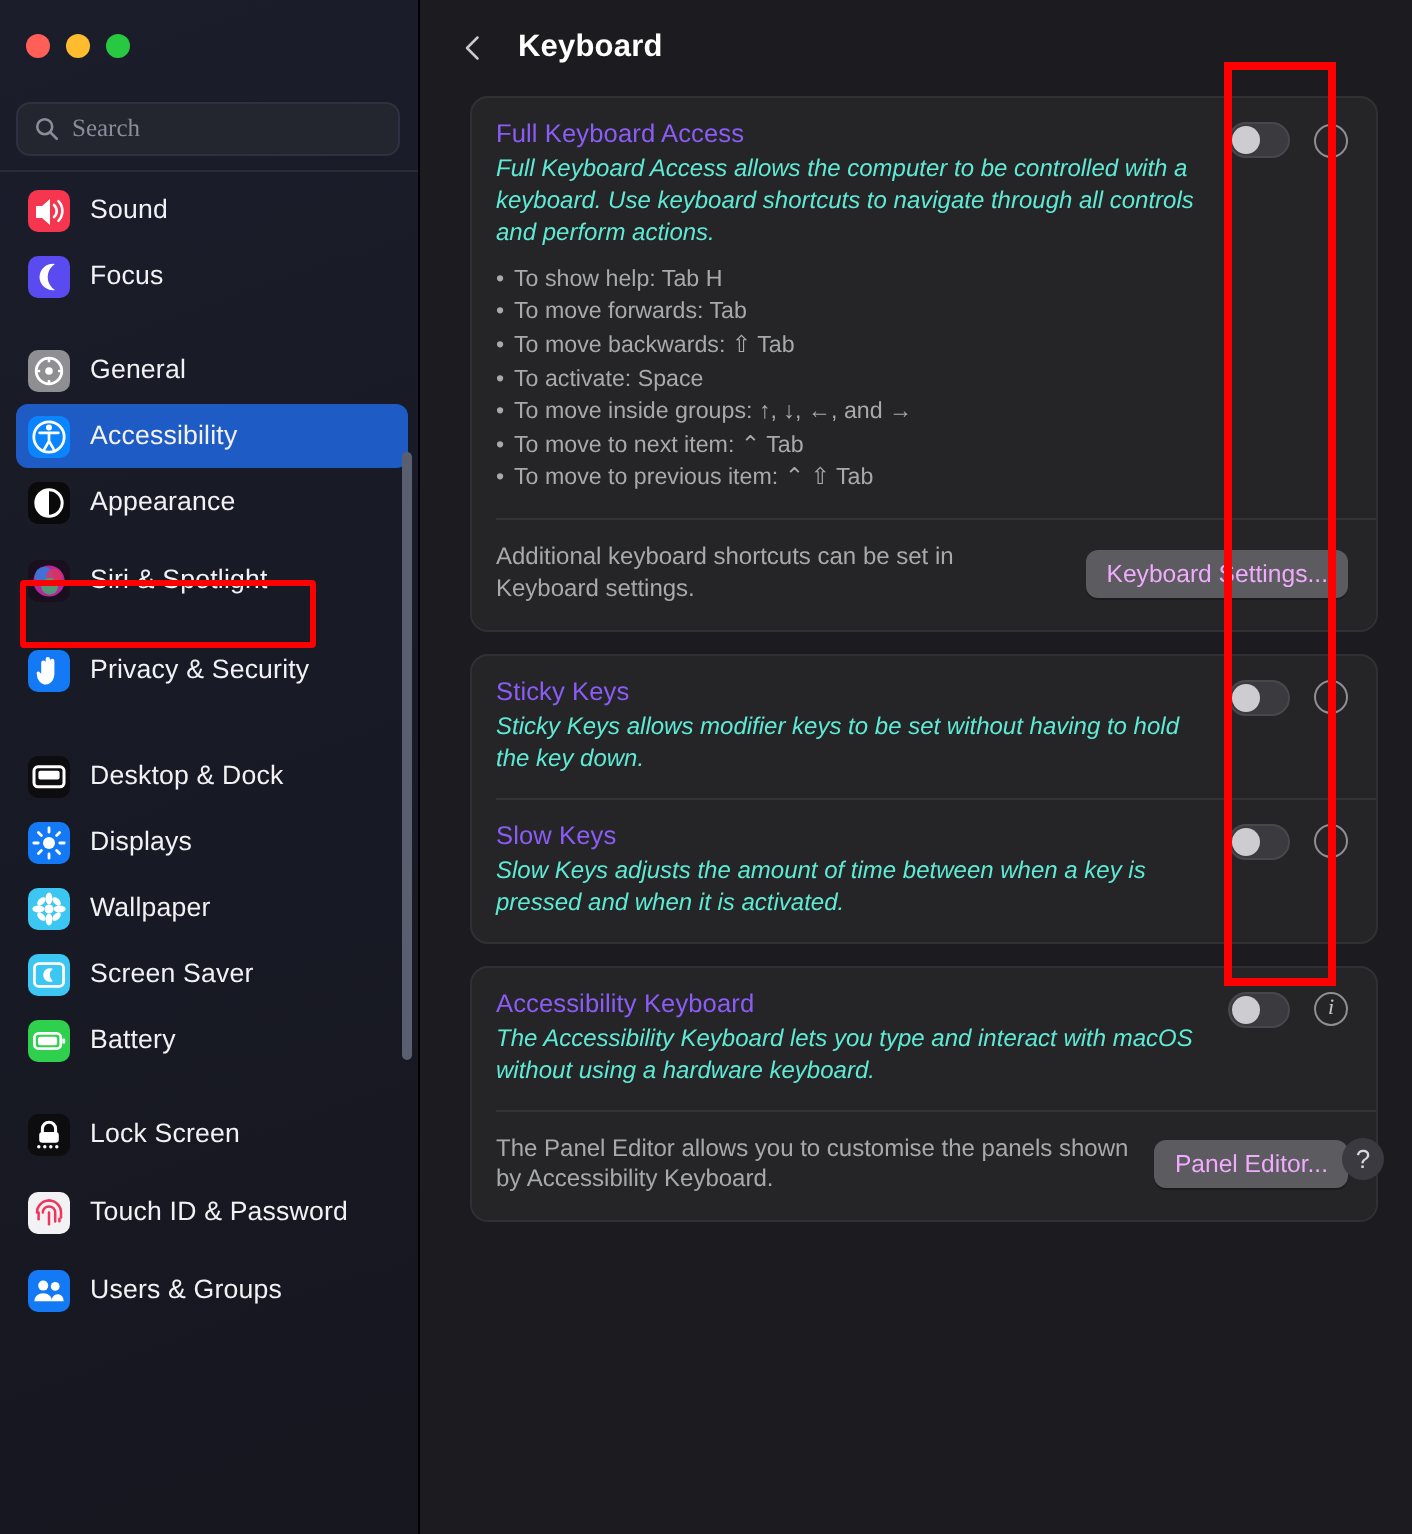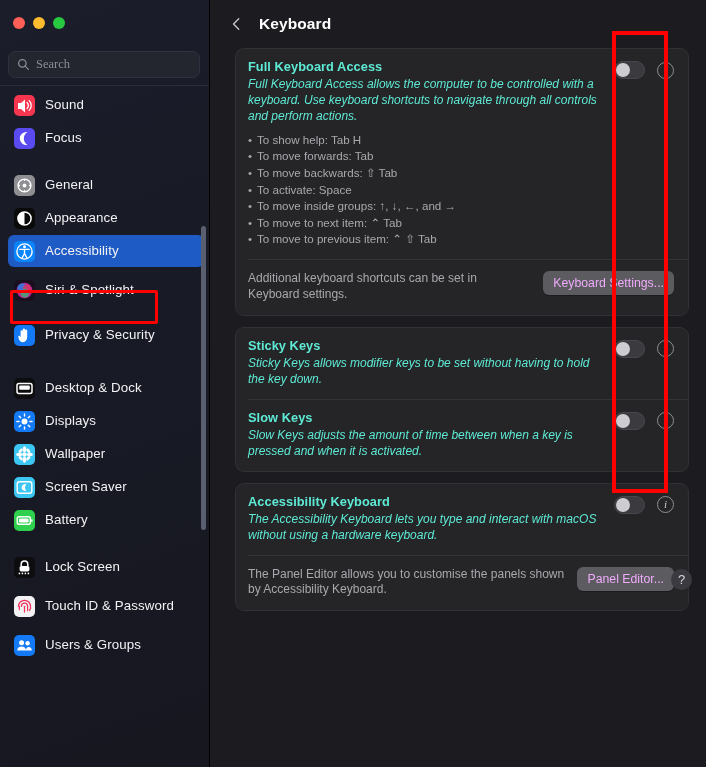--- a/index.html
+++ b/index.html
@@ -112,21 +112,21 @@
     overflow: hidden;
   }
   .row {
     display: flex; align-items: flex-start;
     padding: 10px 14px 11px 12px;
     position: relative;
   }
   .row-divider { height: 1px; background: #333338; margin-left: 12px; }
   .row-main { flex: 1 1 auto; padding-right: 10px; }
   .row-title {
-    font-size: 12.8px; font-weight: bold; color: #5eead4;
+    font-size: 12.8px; font-weight: normal; color: #8b5cf6;
     margin-bottom: 3px; letter-spacing: .05px;
   }
   .row-desc {
     font-size: 12px; color: #5eead4; line-height: 1.33; font-style: italic;
   }
   .bullets { margin-top: 7px; }
   .bullet {
     font-size: 11.6px; color: #a8a9ad; line-height: 1.43;
     display: flex;
   }
@@ -149,21 +149,21 @@
   .info-btn {
     width: 17px; height: 17px; border-radius: 50%;
     border: 1.2px solid #8e8f95;
     display: flex; align-items: center; justify-content: center;
     font-size: 11px; color: #c9cace; flex: 0 0 17px;
     font-family: "Liberation Serif", serif; font-style: italic;
     line-height: 1;
   }
 
   .footer-row {
-    display: flex; align-items: flex-start;
+    display: flex; align-items: center;
     padding: 11px 14px 12px 12px;
     background: #252528;
   }
   .footer-text {
     flex: 1 1 auto; font-size: 12px; color: #a8a9ad; line-height: 1.33;
     padding-right: 12px;
   }
   .btn {
     background: #5b5b60;
     color: #f0abfc;
@@ -250,38 +250,38 @@
         <div class="sb-item">
           <span class="sb-icon" style="background: rgb(142, 142, 147);">
             <svg viewBox="0 0 21 21" width="21" height="21">
               <circle cx="10.5" cy="10.5" r="6.4" fill="none" stroke="#fff" stroke-width="1.4"></circle>
               <circle cx="10.5" cy="10.5" r="1.9" fill="#fff"></circle>
               <path d="M10.5 4.1v2M10.5 15v2M4.1 10.5h2M15 10.5h2" stroke="#fff" stroke-width="1.3"></path>
             </svg>
           </span>
           <span class="sb-label">General</span>
         </div>
-        <div class="sb-item">
-          <span class="sb-icon" style="background: rgb(10, 10, 10);">
-            <svg viewBox="0 0 21 21" width="21" height="21">
-              <circle cx="10.5" cy="10.5" r="6.6" fill="none" stroke="#fff" stroke-width="1.5"></circle>
-              <path d="M10.5 3.9a6.6 6.6 0 000 13.2z" fill="#fff"></path>
-            </svg>
-          </span>
-          <span class="sb-label">Appearance</span>
-        </div>
         <div class="sb-item selected">
           <span class="sb-icon" style="background: rgb(10, 132, 255);">
             <svg viewBox="0 0 21 21" width="21" height="21">
               <circle cx="10.5" cy="10.5" r="7.6" fill="none" stroke="#fff" stroke-width="1.4"></circle>
               <circle cx="10.5" cy="5.8" r="1.5" fill="#fff"></circle>
               <path d="M5.8 8.4h9.4M10.5 8.4v4.2M10.5 12.6l-2.3 4M10.5 12.6l2.3 4" stroke="#fff" stroke-width="1.35" stroke-linecap="round" fill="none"></path>
             </svg>
           </span>
           <span class="sb-label">Accessibility</span>
+        </div>
+        <div class="sb-item">
+          <span class="sb-icon" style="background: rgb(10, 10, 10);">
+            <svg viewBox="0 0 21 21" width="21" height="21">
+              <circle cx="10.5" cy="10.5" r="6.6" fill="none" stroke="#fff" stroke-width="1.5"></circle>
+              <path d="M10.5 3.9a6.6 6.6 0 000 13.2z" fill="#fff"></path>
+            </svg>
+          </span>
+          <span class="sb-label">Appearance</span>
         </div>
         <div class="sb-item tall">
           <span class="sb-icon" style="background: rgb(26, 15, 31);">
             <svg viewBox="0 0 21 21" width="21" height="21">
               <circle cx="10.5" cy="10.5" r="7.8" fill="#b4289a"></circle>
               <circle cx="8" cy="8" r="4.6" fill="#2f7de1" opacity=".85"></circle>
               <circle cx="13" cy="8.4" r="4" fill="#e0335e" opacity=".8"></circle>
               <circle cx="10.8" cy="13.2" r="4.2" fill="#29c46a" opacity=".7"></circle>
             </svg>
           </span>

